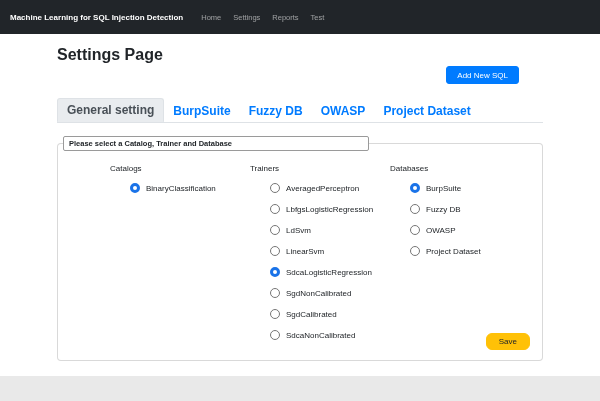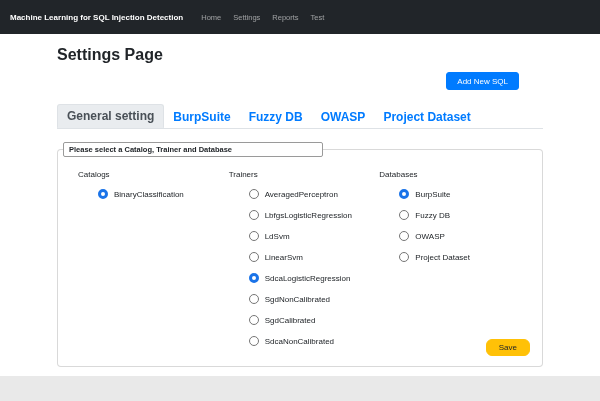--- a/index.html
+++ b/index.html
@@ -16,21 +16,21 @@
     height: 22px; background: #212529; display: flex; align-items: center;
     padding: 17px 10px; gap: 12px;
   }
   .brand { color: #ffffff; font-size: 8px; font-weight: bold; margin-right: 6px; white-space: nowrap; }
   .nav-link { color: rgba(255,255,255,0.55); font-size: 7.5px; text-decoration: none; cursor: pointer; }
 
   .container { width: 486px; margin: 0 auto; position: relative; }
 
   h1.page-title { font-size: 16px; font-weight: bold; margin-top: 12px; color: #212529; }
 
-  .add-row { display: flex; justify-content: flex-end; margin-top: 8px; padding-right: 24px; height: 18px; }
+  .add-row { display: flex; justify-content: flex-end; margin-top: 2px; padding-right: 24px; height: 18px; }
   .btn-primary {
     background: #007bff; color: #fff; border: 1px solid #007bff; border-radius: 3px;
     font-size: 8px; padding: 3px 10px; font-family: inherit; cursor: pointer;
   }
 
   
   .tabs { display: flex; align-items: flex-end; margin-top: 14px; border-bottom: 1px solid #dee2e6; }
   .tab {
     font-size: 12px; color: #007bff; text-decoration: none; padding: 4px 9px;
     cursor: pointer; white-space: nowrap; font-weight: bold;
@@ -39,25 +39,25 @@
     color: #495057; background: #e9ecef; border: 1px solid #dee2e6;
     border-bottom-color: #e9ecef; border-radius: 3px 3px 0 0;
   }
 
   
   .card {
     position: relative; margin-top: 20px; border: 1px solid rgba(0,0,0,0.15);
     border-radius: 4px; padding: 20px 12px 12px 12px; height: 218px; background: #fff;
   }
   .legend {
-    position: absolute; top: -8px; left: 5px; width: 260px; background: #fff;
+    position: absolute; top: -8px; left: 5px; width: 306px; background: #fff;
     border: 1px solid #9a9a9a; padding: 2px 5px; font-size: 7.5px; font-weight: bold;
     border-radius: 2px;
   }
-  .cols { display: flex; }
+  .cols { display: flex; margin-left: 32px; }
   .col { flex: 1; }
   .col-header { font-size: 8px; color: #212529; margin-bottom: 10px; }
   .col.catalogs { padding-left: 8px; }
   .option-list { padding-left: 20px; }
   .option { display: flex; align-items: center; gap: 6px; margin-bottom: 11px; font-size: 8px; }
   .radio {
     width: 10px; height: 10px; border-radius: 50%; border: 1px solid #767676;
     background: #fff; flex: 0 0 auto; cursor: pointer;
   }
   .radio.checked { border: 3px solid #1a73e8; }

